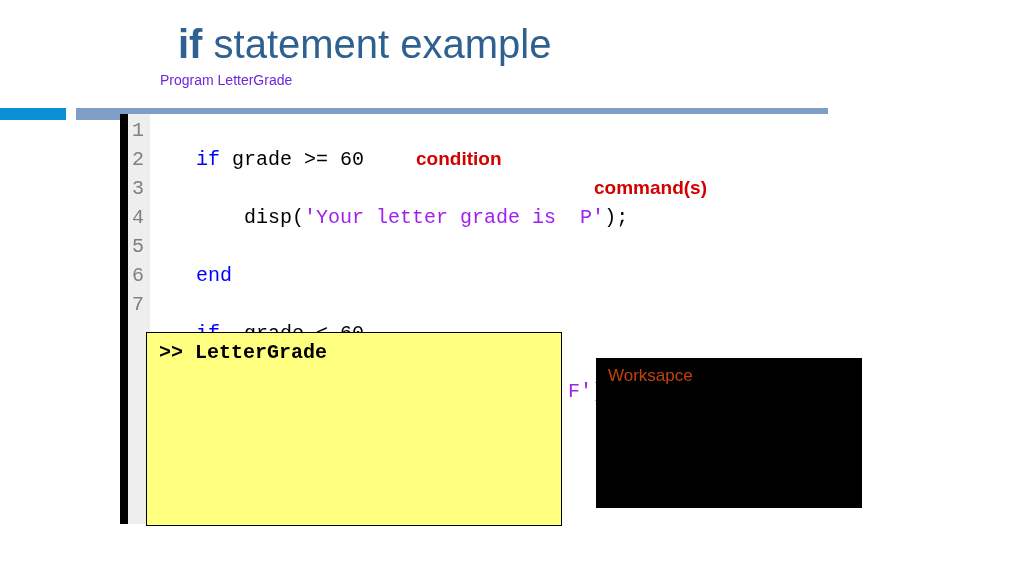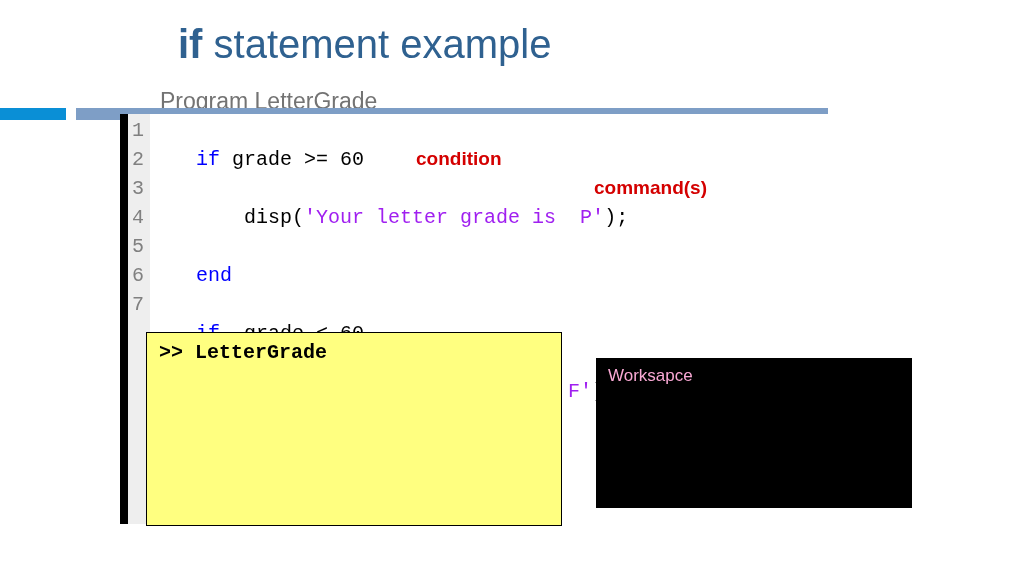--- a/index.html
+++ b/index.html
@@ -15,24 +15,24 @@
     position: absolute;
     top: 22px;
     left: 178px;
     font-size: 40px;
     color: #2f6190;
     font-weight: 400;
   }
   .title .kw { font-weight: 700; }
   .subtitle {
     position: absolute;
-    top: 88px;
+    top: 72px;
     left: 160px;
-    font-size: 23px;
-    color: #737373;
+    font-size: 14px;
+    color: #6d28d9;
   }
   .hbar {
     position: absolute;
     top: 108px;
     left: 0;
     width: 828px;
     height: 12px;
   }
   .hbar .seg1 {
     position: absolute; left: 0; top: 0; width: 66px; height: 12px; background: #0a8fd6;
@@ -87,24 +87,24 @@
     padding: 8px 12px;
     font-family: "Courier New", monospace;
     font-size: 20px;
     font-weight: 700;
     color: #000;
   }
   .workspace {
     position: absolute;
     top: 358px;
     left: 596px;
-    width: 316px;
+    width: 266px;
     height: 150px;
     background: #000;
-    color: #f9a8d4;
+    color: #c2410c;
     padding: 8px 12px;
     font-size: 17px;
   }
 </style>
 </head>
 <body>
 
 <div class="title">
   <span class="kw">if</span><span> statement example</span>
 </div>

